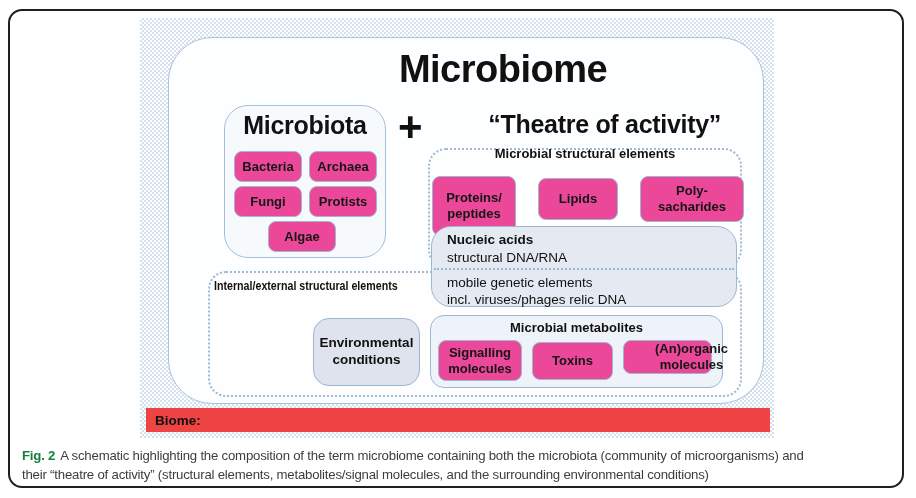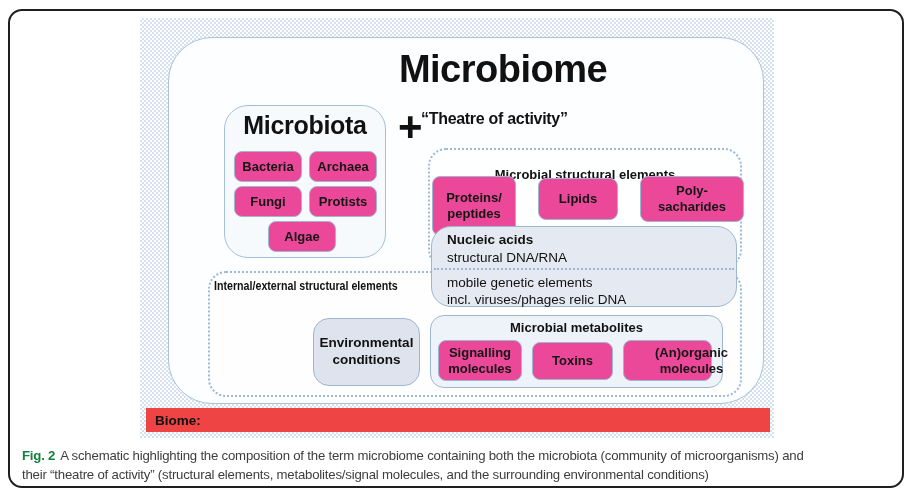--- a/index.html
+++ b/index.html
@@ -29,27 +29,27 @@
     border:1.6px solid #a5c0da;border-radius:24px;}
   .mb-title{left:224px;top:111px;width:162px;text-align:center;
     font-size:25px;font-weight:700;letter-spacing:-0.3px;}
   .pill{
     background:#ec4899;border:1.5px solid #9eb7d1;border-radius:8px;
     display:flex;flex-direction:column;align-items:center;justify-content:center;
     font-weight:700;font-size:13px;line-height:1.2;text-align:center;
     white-space:pre-line;color:#151515;
   }
   .plus{left:398px;top:103px;font-size:42px;font-weight:800;}
-  .theatre{left:421px;top:110px;width:300px;text-align:left;
-    font-size:16px;font-weight:700;letter-spacing:-0.3px;}
+  .theatre{left:421px;top:110px;width:300px;text-align:right;
+    font-size:25px;font-weight:700;letter-spacing:-0.3px;}
   .dotted{border:2px dotted #9cb9d6;border-radius:18px;}
   .dotted-a{left:428px;top:148px;width:314px;height:120px;background:rgba(255,255,255,0.55);}
   .dotted-b{left:208px;top:271px;width:534px;height:126px;background:rgba(255,255,255,0.35);}
   .sec-hdr{font-size:13px;font-weight:700;text-align:center;}
-  .hdr-structural{left:428px;top:167px;width:314px;}
+  .hdr-structural{left:428px;top:146px;width:314px;}
   .hdr-metab{left:430px;top:320px;width:293px;}
   .internal-label{left:214px;top:278px;font-size:13px;font-weight:700;
     white-space:nowrap;transform:scaleX(0.82);transform-origin:left center;}
   .nucleic{left:431px;top:226px;width:306px;height:81px;background:#e5e9f1;
     border:1.5px solid #9eb7d1;border-radius:20px;}
   .nuc-line{font-size:13.5px;line-height:17px;white-space:nowrap;}
   .nuc-bold{font-weight:700;}
   .nuc-divider{left:434px;top:268px;width:300px;height:0;border-top:2px dotted #9cb9d6;}
   .env-box{left:313px;top:318px;width:107px;height:68px;background:#dee3ed;
     border:1.5px solid #9eb7d1;border-radius:16px;
@@ -106,21 +106,21 @@
 <div class="abs nuc-line" style="left:447px;top:291px;">incl. viruses/phages relic DNA</div>
 
 <div class="abs env-box">Environmental
 conditions</div>
 
 <div class="abs metab-box"></div>
 <div class="abs sec-hdr hdr-metab">Microbial metabolites</div>
 <div class="abs pill" style="left:438px;top:340px;width:84px;height:41px;">Signalling
 molecules</div>
 <div class="abs pill" style="left:532px;top:342px;width:81px;height:38px;">Toxins</div>
-<div class="abs pill" style="left:623px;top:340px;width:89px;height:41px;padding-left:48px;">(An)organic
+<div class="abs pill" style="left:623px;top:340px;width:89px;height:34px;padding-left:48px;">(An)organic
 molecules</div>
 
 <div class="abs biome-strip">
   <span class="b-label">Biome:</span>
 </div>
 
 <div class="abs caption-line cap1">
   <span class="fig-label">Fig. 2</span><span>A schematic highlighting the composition of the term microbiome containing both the microbiota (community of microorganisms) and</span>
 </div>
 <div class="abs caption-line cap2">their “theatre of activity” (structural elements, metabolites/signal molecules, and the surrounding environmental conditions)</div>

